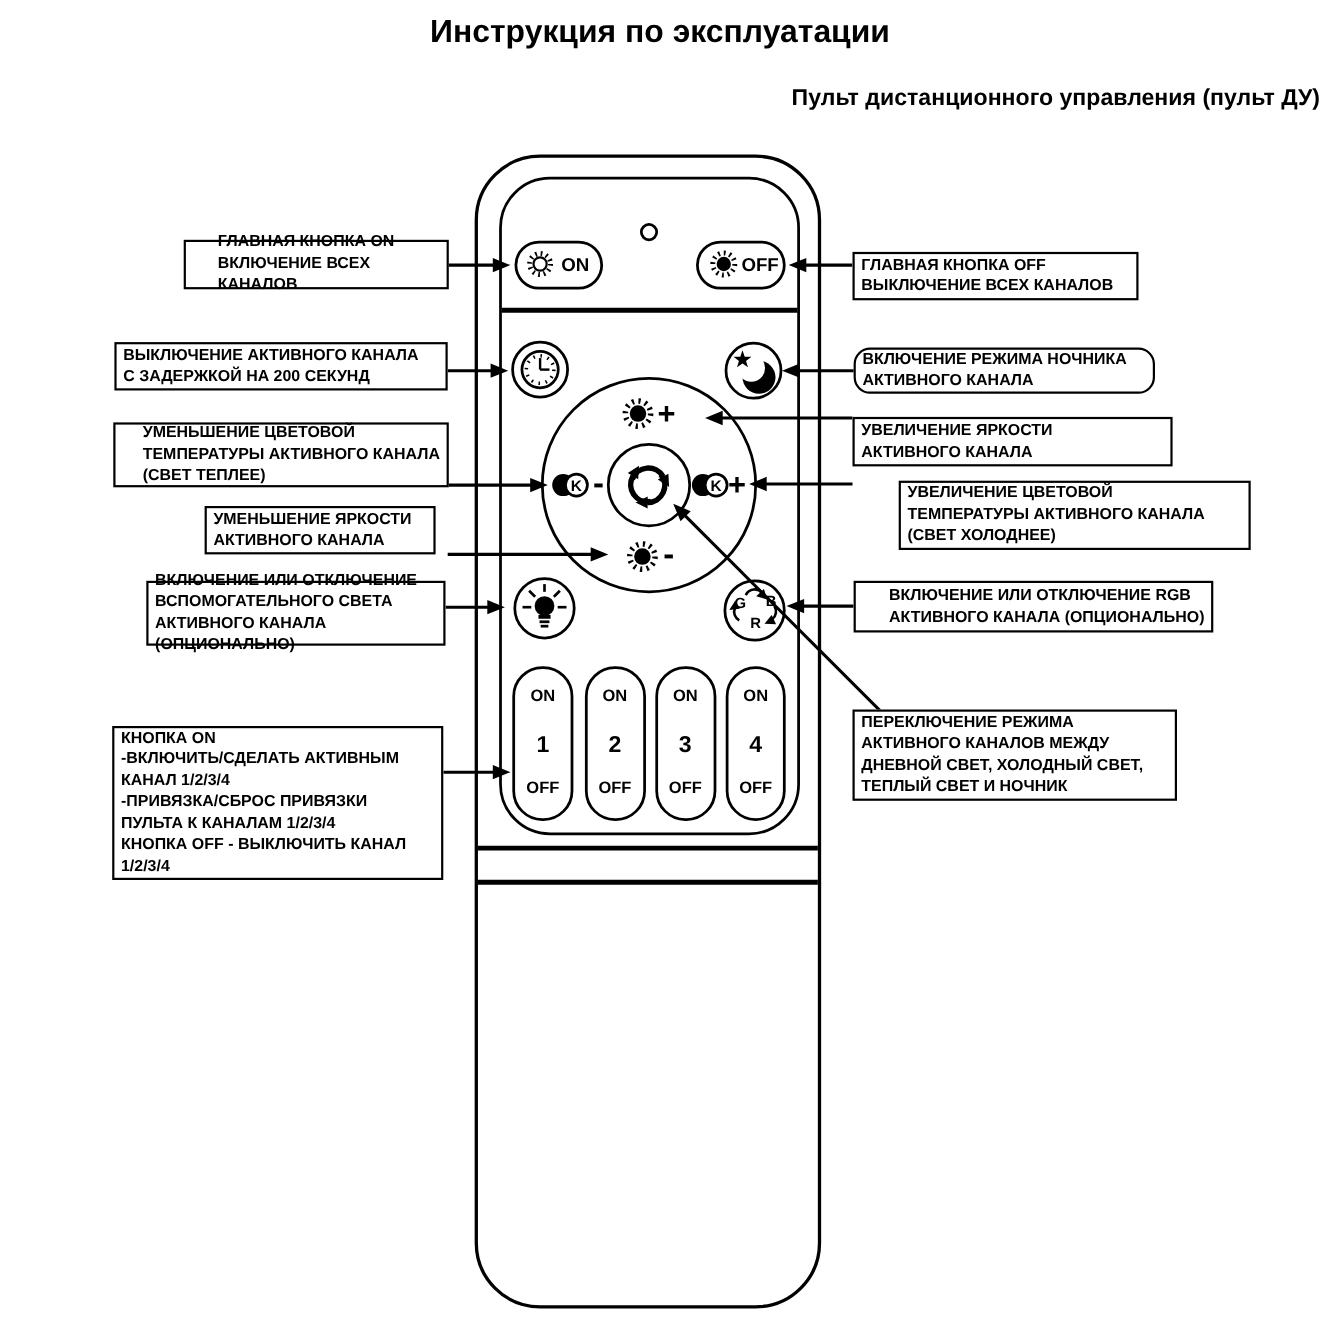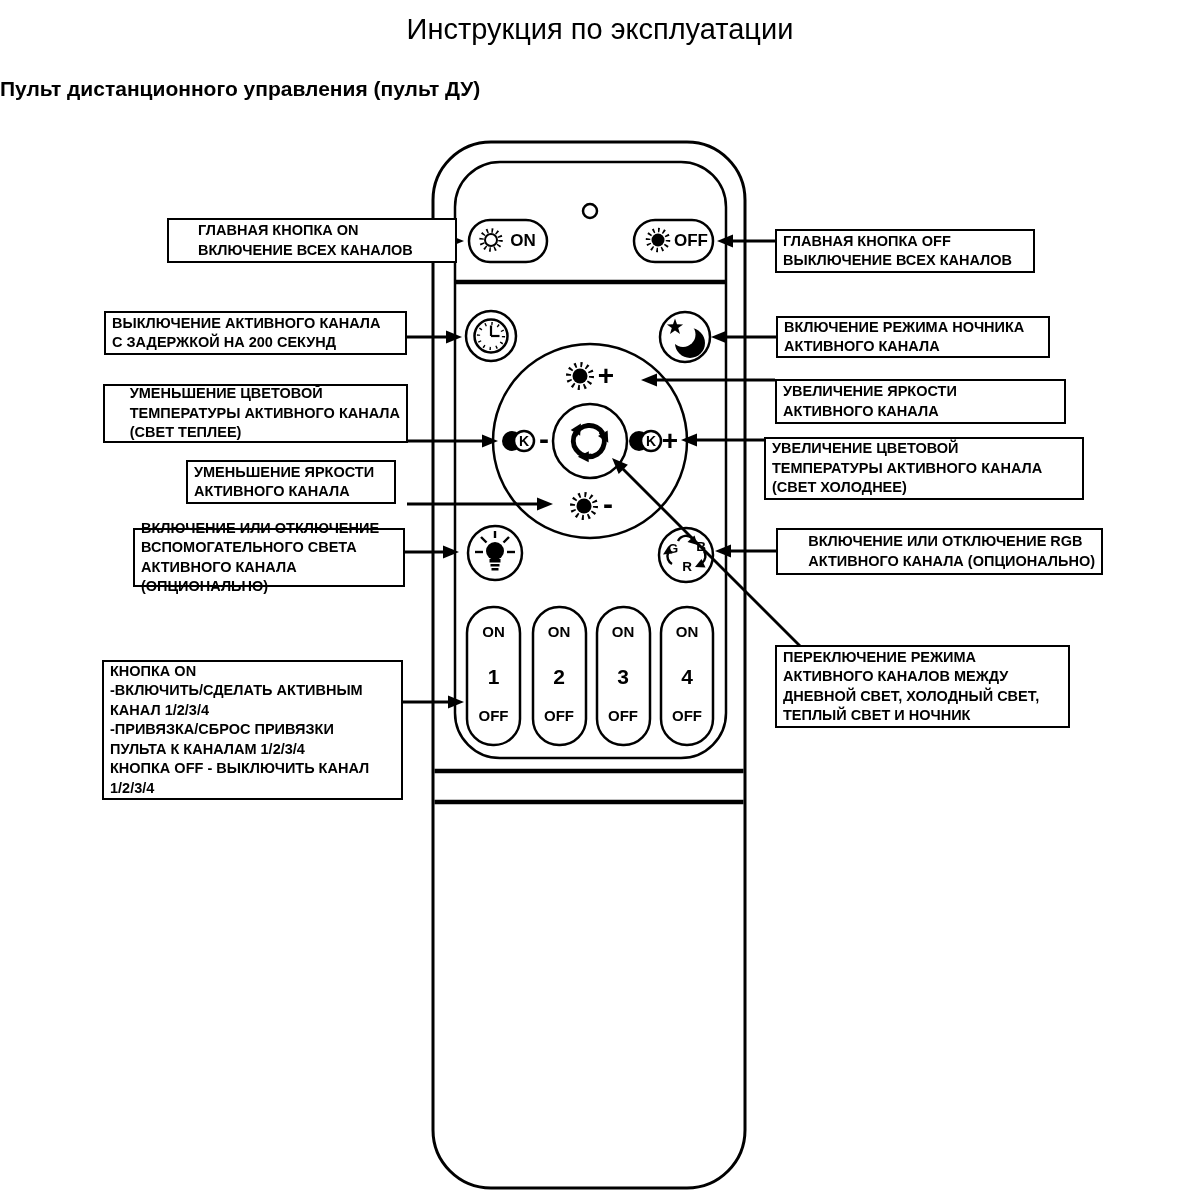--- a/index.html
+++ b/index.html
@@ -1,18 +1,18 @@
 <!DOCTYPE html>
 <html><head>
 <meta charset="utf-8">
 <style>
   html,body{margin:0;padding:0;background:#fff;}
   body{width:1200px;height:1200px;position:relative;font-family:"Liberation Sans",sans-serif;color:#000;overflow:hidden;}
-  .title{position:absolute;top:13px;left:0;width:1200px;text-align:center;font-size:29px;font-weight:normal;}
-  .subtitle{position:absolute;top:77px;left:0;width:1200px;text-align:left;font-size:21px;font-weight:bold;}
+  .title{position:absolute;top:13px;left:0;width:1200px;text-align:center;font-size:29px;font-weight:bold;}
+  .subtitle{position:absolute;top:77px;left:0;width:1200px;text-align:right;font-size:21px;font-weight:bold;}
   svg.scene{position:absolute;top:0;left:0;}
   .callout{position:absolute;box-sizing:border-box;border:2px solid #000;background:#fff;
     display:flex;align-items:center;padding:2px 6px;
     font-size:14.5px;line-height:19.5px;font-weight:bold;white-space:pre-line;}
   .callout span{display:block;}
 </style>
 </head>
 <body>
 
 <div class="title">Инструкция по эксплуатации</div>
@@ -196,21 +196,21 @@
       <line x1="775" y1="440" x2="696" y2="440"></line>
         <polygon fill="#000" stroke="none" points="681,440 697,433.5 697,446.5"></polygon>
       <line x1="776" y1="551" x2="730" y2="551"></line>
         <polygon fill="#000" stroke="none" points="715,551 731,544.5 731,557.5"></polygon>
       <line x1="800" y1="646" x2="623" y2="469"></line>
         <polygon fill="#000" stroke="none" points="612,458 627.9,464.7 618.7,473.9"></polygon>
     </g>
   </g>
 </svg>
 
-<div class="callout" style="left:167px;top:218px;width:290px;height:45px;padding-left:29px;"><span>ГЛАВНАЯ КНОПКА ON
+<div class="callout" style="left:167px;top:218px;width:241px;height:45px;padding-left:29px;"><span>ГЛАВНАЯ КНОПКА ON
 ВКЛЮЧЕНИЕ ВСЕХ КАНАЛОВ</span></div>
 <div class="callout" style="left:104px;top:311px;width:303px;height:44px;"><span>ВЫКЛЮЧЕНИЕ АКТИВНОГО КАНАЛА
 С ЗАДЕРЖКОЙ НА 200 СЕКУНД</span></div>
 <div class="callout" style="left:103px;top:384px;width:305px;height:59px;justify-content:flex-end;"><span>УМЕНЬШЕНИЕ ЦВЕТОВОЙ
 ТЕМПЕРАТУРЫ АКТИВНОГО КАНАЛА
 (СВЕТ ТЕПЛЕЕ)</span></div>
 <div class="callout" style="left:186px;top:460px;width:210px;height:44px;"><span>УМЕНЬШЕНИЕ ЯРКОСТИ
 АКТИВНОГО КАНАЛА</span></div>
 <div class="callout" style="left:133px;top:528px;width:272px;height:59px;"><span>ВКЛЮЧЕНИЕ ИЛИ ОТКЛЮЧЕНИЕ
 ВСПОМОГАТЕЛЬНОГО СВЕТА
@@ -219,25 +219,25 @@
 <div class="callout" style="left:102px;top:660px;width:301px;height:140px;"><span>КНОПКА ON
 -ВКЛЮЧИТЬ/СДЕЛАТЬ АКТИВНЫМ
 КАНАЛ 1/2/3/4
 -ПРИВЯЗКА/СБРОС ПРИВЯЗКИ
 ПУЛЬТА К КАНАЛАМ 1/2/3/4
 КНОПКА OFF - ВЫКЛЮЧИТЬ КАНАЛ
 1/2/3/4</span></div>
 
 <div class="callout" style="left:775px;top:229px;width:260px;height:44px;"><span>ГЛАВНАЯ КНОПКА OFF
 ВЫКЛЮЧЕНИЕ ВСЕХ КАНАЛОВ</span></div>
-<div class="callout" style="left:776px;top:316px;width:274px;height:42px;"><span>ВКЛЮЧЕНИЕ РЕЖИМА НОЧНИКА
+<div class="callout" style="left:776px;top:316px;width:274px;height:42px;border-radius:15px;"><span>ВКЛЮЧЕНИЕ РЕЖИМА НОЧНИКА
 АКТИВНОГО КАНАЛА</span></div>
 <div class="callout" style="left:775px;top:379px;width:291px;height:45px;"><span>УВЕЛИЧЕНИЕ ЯРКОСТИ
 АКТИВНОГО КАНАЛА</span></div>
-<div class="callout" style="left:764px;top:437px;width:320px;height:63px;"><span>УВЕЛИЧЕНИЕ ЦВЕТОВОЙ
+<div class="callout" style="left:817px;top:437px;width:320px;height:63px;"><span>УВЕЛИЧЕНИЕ ЦВЕТОВОЙ
 ТЕМПЕРАТУРЫ АКТИВНОГО КАНАЛА
 (СВЕТ ХОЛОДНЕЕ)</span></div>
 <div class="callout" style="left:776px;top:528px;width:327px;height:47px;justify-content:flex-end;"><span>ВКЛЮЧЕНИЕ ИЛИ ОТКЛЮЧЕНИЕ RGB
 АКТИВНОГО КАНАЛА (ОПЦИОНАЛЬНО)</span></div>
 <div class="callout" style="left:775px;top:645px;width:295px;height:83px;"><span>ПЕРЕКЛЮЧЕНИЕ РЕЖИМА
 АКТИВНОГО КАНАЛОВ МЕЖДУ
 ДНЕВНОЙ СВЕТ, ХОЛОДНЫЙ СВЕТ,
 ТЕПЛЫЙ СВЕТ И НОЧНИК</span></div>
 
 </body></html>

